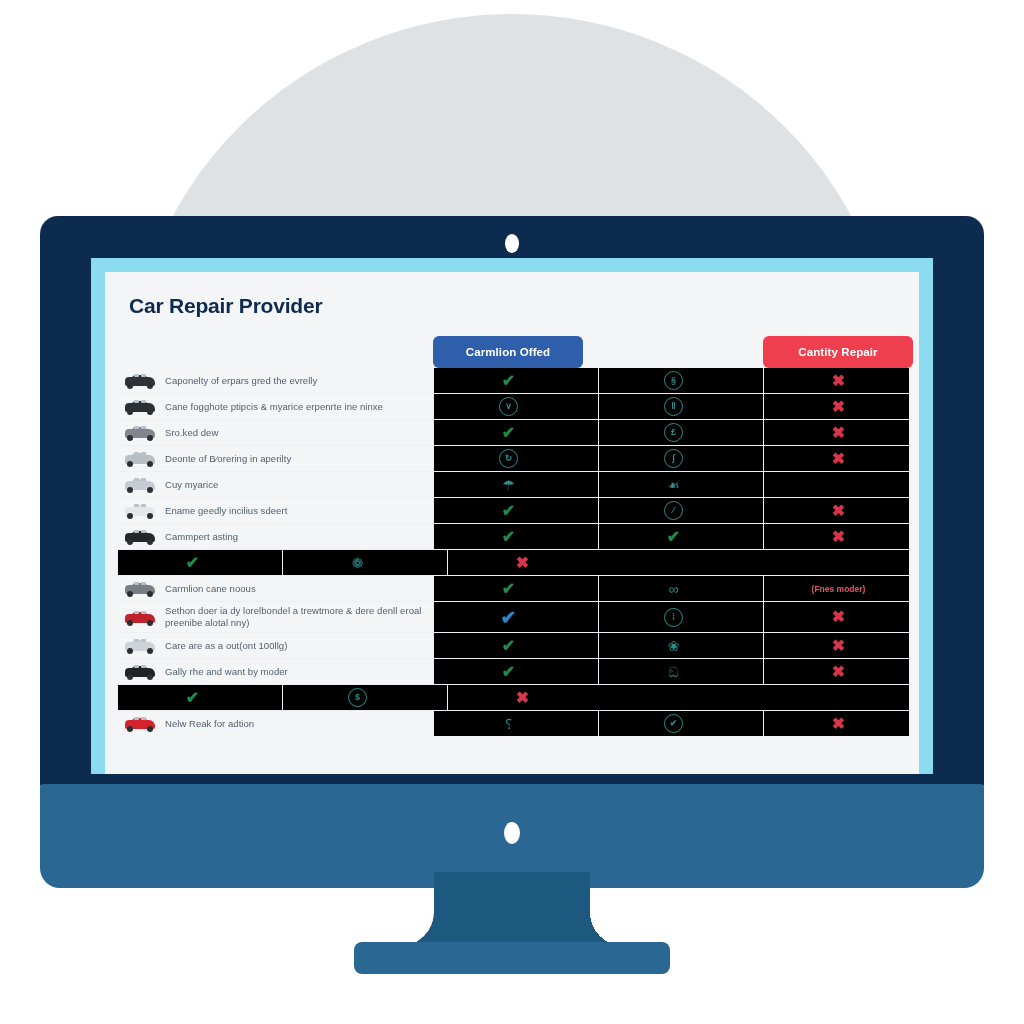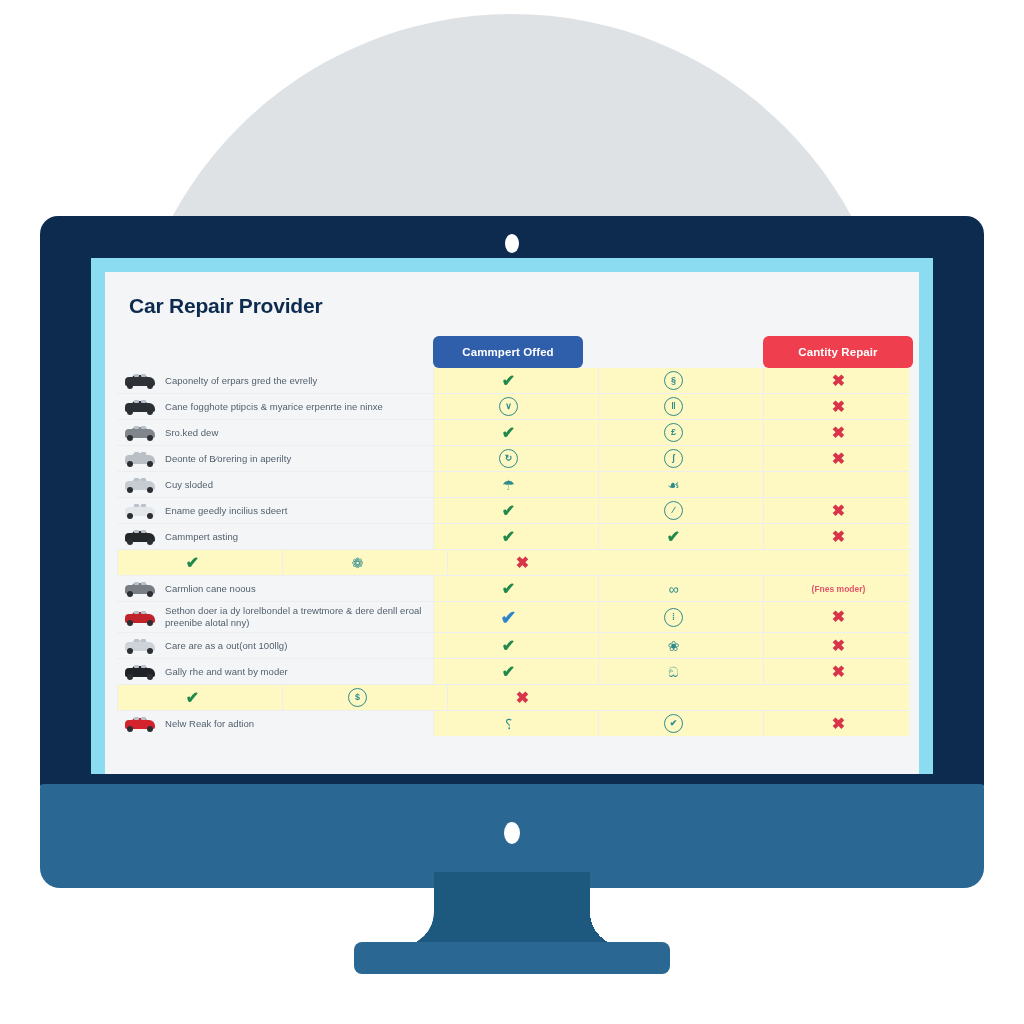--- a/index.html
+++ b/index.html
@@ -101,21 +101,21 @@
     display:flex;align-items:center;justify-content:center;
     color:#ffffff;font-size:11.5px;font-weight:bold;
     letter-spacing:0.1px;
   }
   .col-head.c1{background:#2f5fab;}
   .col-head.c2{background:#3b82f6;margin-top:32px;}
   .col-head.c3{background:#ef3e4e;}
 
   .rows{
     position:absolute;left:0;top:32px;right:0;
-    background:#fef9c3;
+    background:#000000;
   }
   .row{
     display:flex;align-items:stretch;
     border-bottom:1px solid #eceef1;
     min-height:25px;
   }
   .row:last-child{border-bottom:none;}
   .cell-label{
     width:316px;flex:0 0 316px;
     display:flex;align-items:center;gap:8px;
@@ -187,21 +187,21 @@
       <div class="screen-outer">
         <div class="screen-inner">
 
           <div class="page">
 
             <div class="page-title">Car Repair Provider</div>
 
             <div class="cmp-table">
 
               <div class="col-headers">
-                <div class="col-head c1">Cammpert Offed</div>
+                <div class="col-head c1">Carmlion Offed</div>
                 <div class="col-head c2">Yearn Varluel Servie</div>
                 <div class="col-head c3">Cantity Repair</div>
               </div>
 
               <div class="rows" id="rows-host">
                   <div class="row">
                     <div class="cell-label">
                       <div class="thumb">
                         <div class="roof" style="background: rgb(47, 51, 55);"></div>
                         <div class="body" style="background: rgb(47, 51, 55);"></div>
@@ -291,21 +291,21 @@
                   <div class="row">
                     <div class="cell-label">
                       <div class="thumb">
                         <div class="roof" style="background: rgb(198, 204, 210);"></div>
                         <div class="body" style="background: rgb(198, 204, 210);"></div>
                         <div class="w1"></div>
                         <div class="w2"></div>
                         <div class="t1"></div>
                         <div class="t2"></div>
                       </div>
-                      <div class="lbl-text">Cuy sloded</div>
+                      <div class="lbl-text">Cuy myarice</div>
                     </div>
                     <div class="cell first">
                       <span class="icon-glyph">☂</span>
                     </div>
                     <div class="cell">
                       <span class="icon-glyph">☙</span>
                     </div>
                     <div class="cell"></div>
                   </div>
                   <div class="row">

